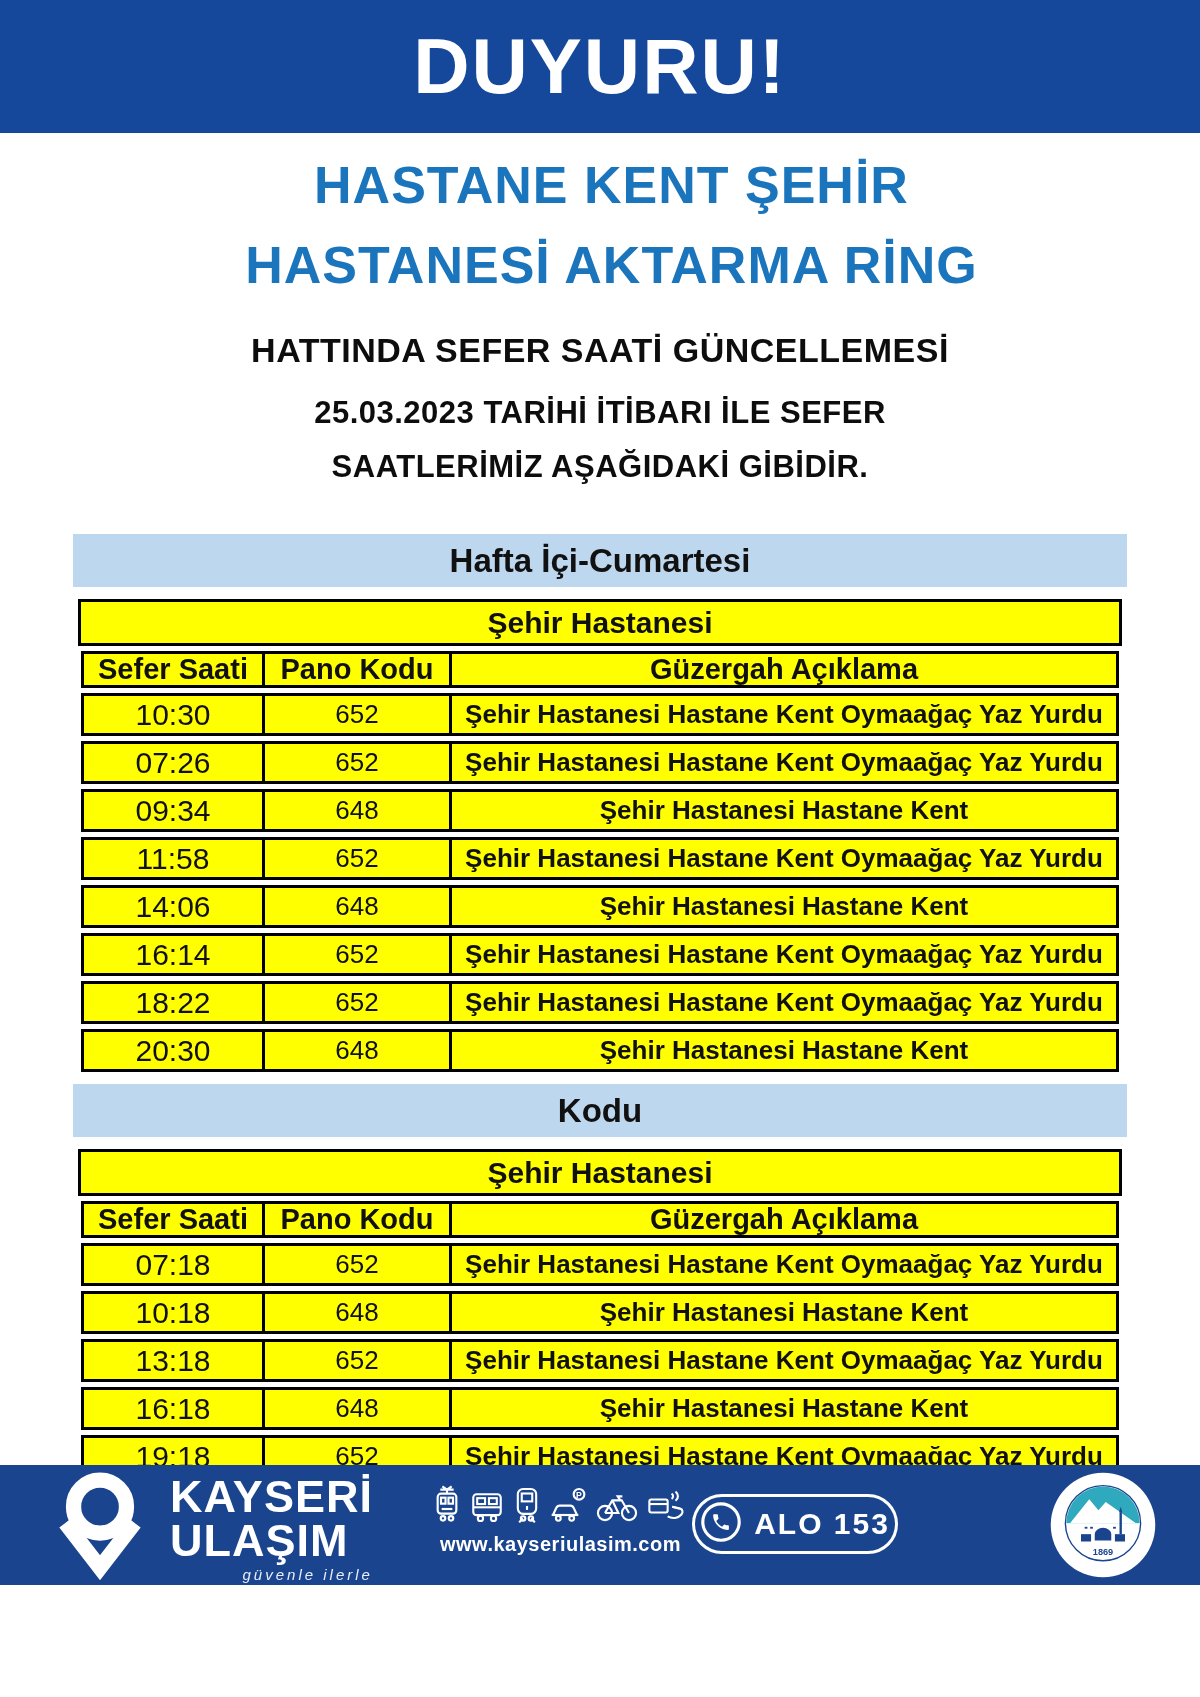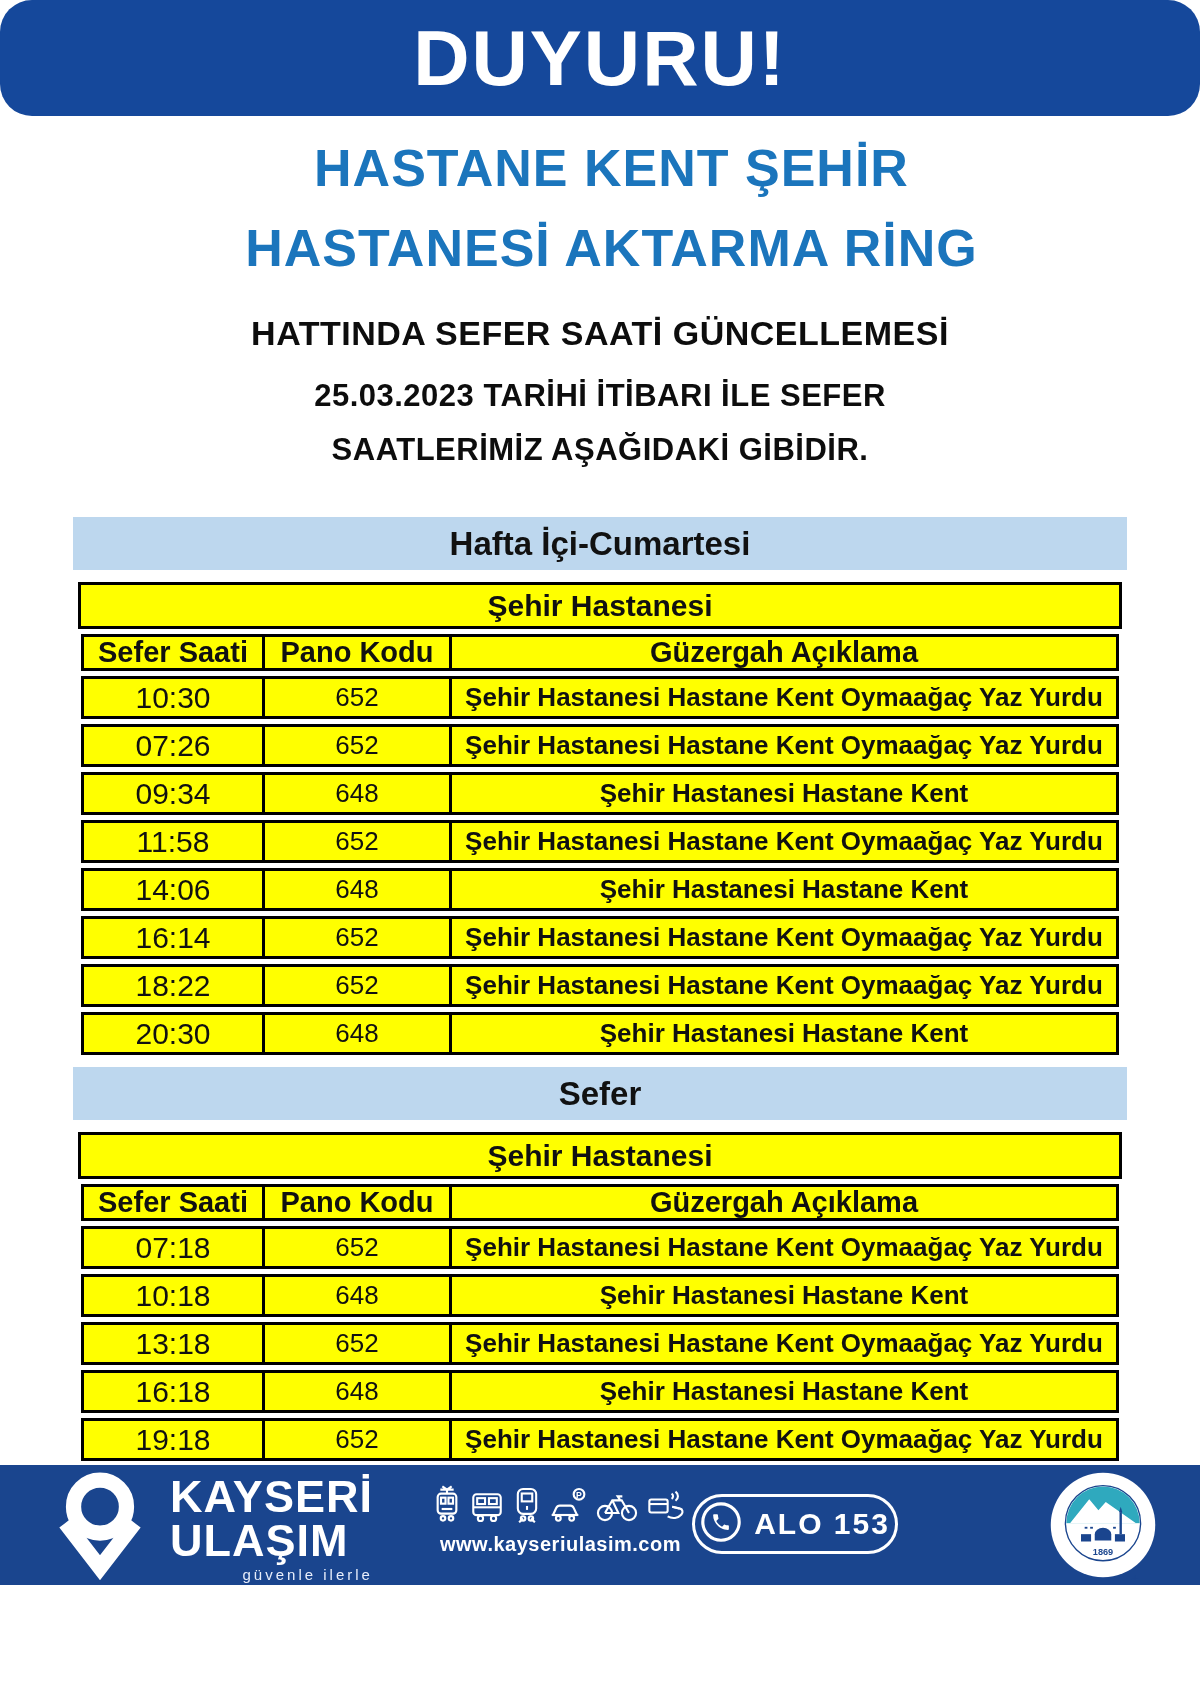--- a/index.html
+++ b/index.html
@@ -2,22 +2,22 @@
 <html><head>
 <meta charset="utf-8">
 <style>
   html,body{margin:0;padding:0;}
   body{
     width:1200px;height:1697px;background:#ffffff;overflow:hidden;
     font-family:"Liberation Sans", sans-serif;position:relative;
   }
   
   .top-banner{
-    width:1200px;height:116px;background:#15489b;
-    display:flex;align-items:center;justify-content:center;border-radius:32px;
+    width:1200px;height:133px;background:#15489b;
+    display:flex;align-items:center;justify-content:center;
   }
   .duyuru{color:#ffffff;font-size:78px;font-weight:bold;letter-spacing:2px;}
 
   
   .title-block{margin-top:12px;text-align:center;}
   .title-line{
     color:#1b75bc;font-size:52px;font-weight:bold;letter-spacing:1px;
     line-height:80px;height:80px;padding-left:23px;
   }
   .sub1{
@@ -59,21 +59,21 @@
   .header-row .c-route{font-size:29px;}
 
   
   .footer-band{
     position:absolute;left:0;top:1465px;width:1200px;height:120px;
     background:#1a458e;
   }
   .pin-logo{position:absolute;left:48px;top:5px;}
   .brand{position:absolute;left:170px;top:10px;color:#fff;}
   .brand-l1,.brand-l2{font-size:45px;font-weight:bold;line-height:44px;letter-spacing:1px;}
-  .tagline{font-size:15px;letter-spacing:3px;text-align:right;margin-top:3px;color:#e8eefb;}
+  .tagline{font-size:15px;font-style:italic;letter-spacing:3px;text-align:right;margin-top:3px;color:#e8eefb;}
   .transport{position:absolute;left:440px;top:16px;width:240px;text-align:center;}
   .icon-row{display:flex;align-items:flex-end;justify-content:center;gap:6px;height:46px;}
   .website{color:#fff;font-size:20px;font-weight:bold;letter-spacing:.5px;margin-top:6px;white-space:nowrap;}
   .alo-pill{
     position:absolute;left:692px;top:29px;width:206px;height:60px;
     border:3px solid #fff;border-radius:34px;box-sizing:border-box;
     display:flex;align-items:center;justify-content:center;gap:12px;color:#fff;
   }
   .alo-text{font-size:30px;font-weight:bold;letter-spacing:2px;}
   .seal{position:absolute;left:1048px;top:5px;}
@@ -141,21 +141,21 @@
       <div class="cell c-route">Şehir Hastanesi Hastane Kent Oymaağaç Yaz Yurdu</div>
     </div>
     <div class="t-row">
       <div class="cell c-time">20:30</div>
       <div class="cell c-code">648</div>
       <div class="cell c-route">Şehir Hastanesi Hastane Kent</div>
     </div>
   </div>
 
   <div class="table-section">
-    <div class="day-band">Sefer</div>
+    <div class="day-band">Kodu</div>
     <div class="station-band">Şehir Hastanesi</div>
     <div class="t-row header-row">
       <div class="cell c-time">Sefer Saati</div>
       <div class="cell c-code">Pano Kodu</div>
       <div class="cell c-route">Güzergah Açıklama</div>
     </div>
     <div class="t-row">
       <div class="cell c-time">07:18</div>
       <div class="cell c-code">652</div>
       <div class="cell c-route">Şehir Hastanesi Hastane Kent Oymaağaç Yaz Yurdu</div>

